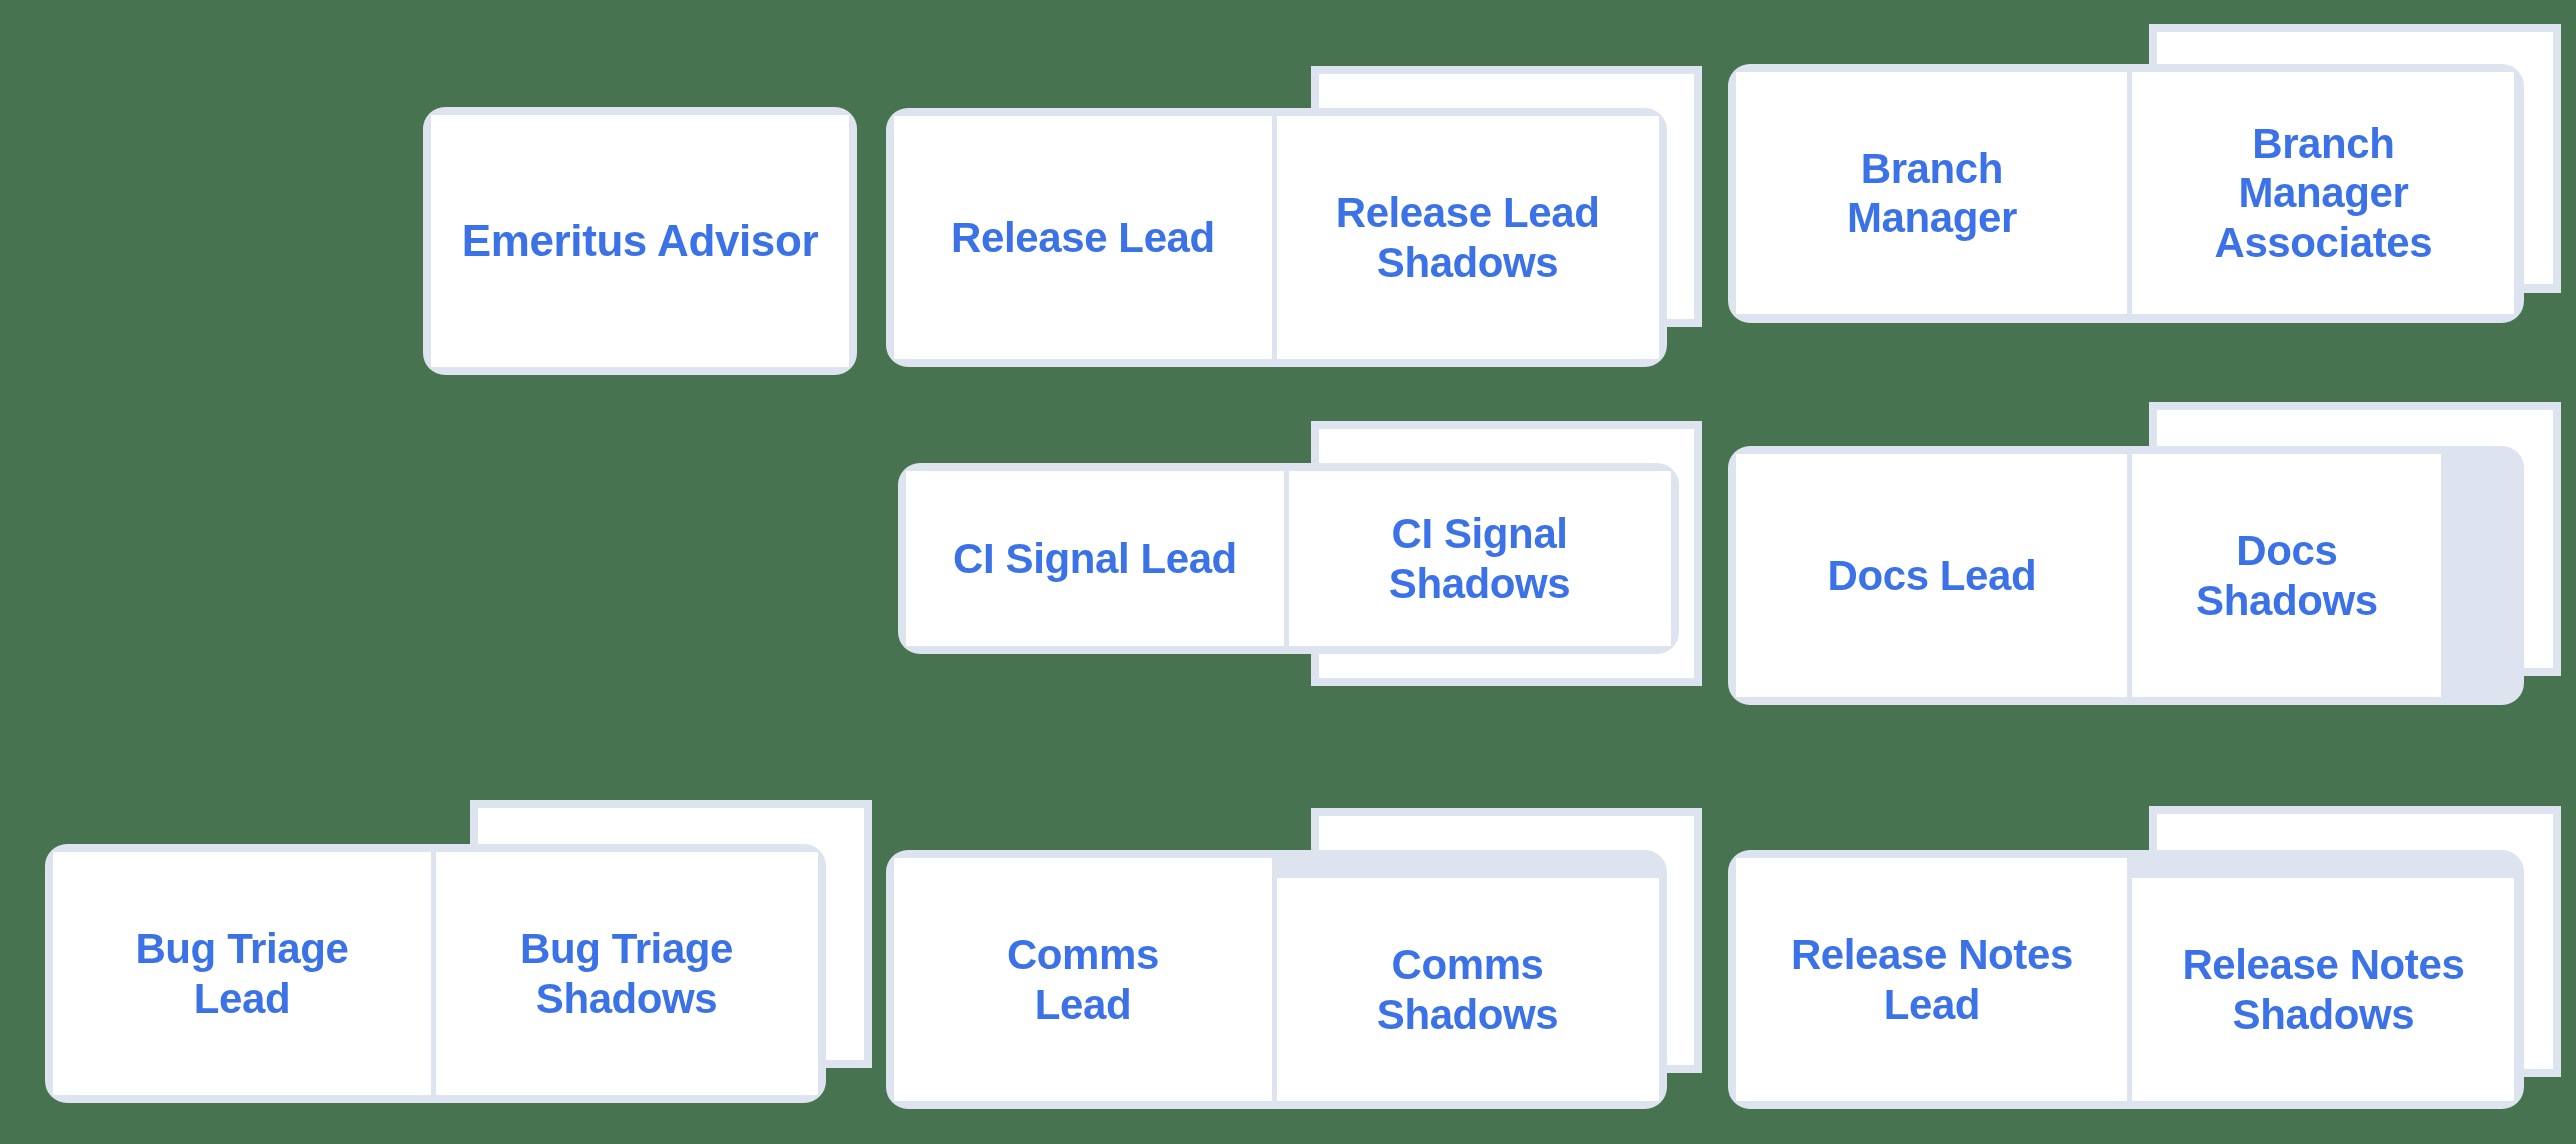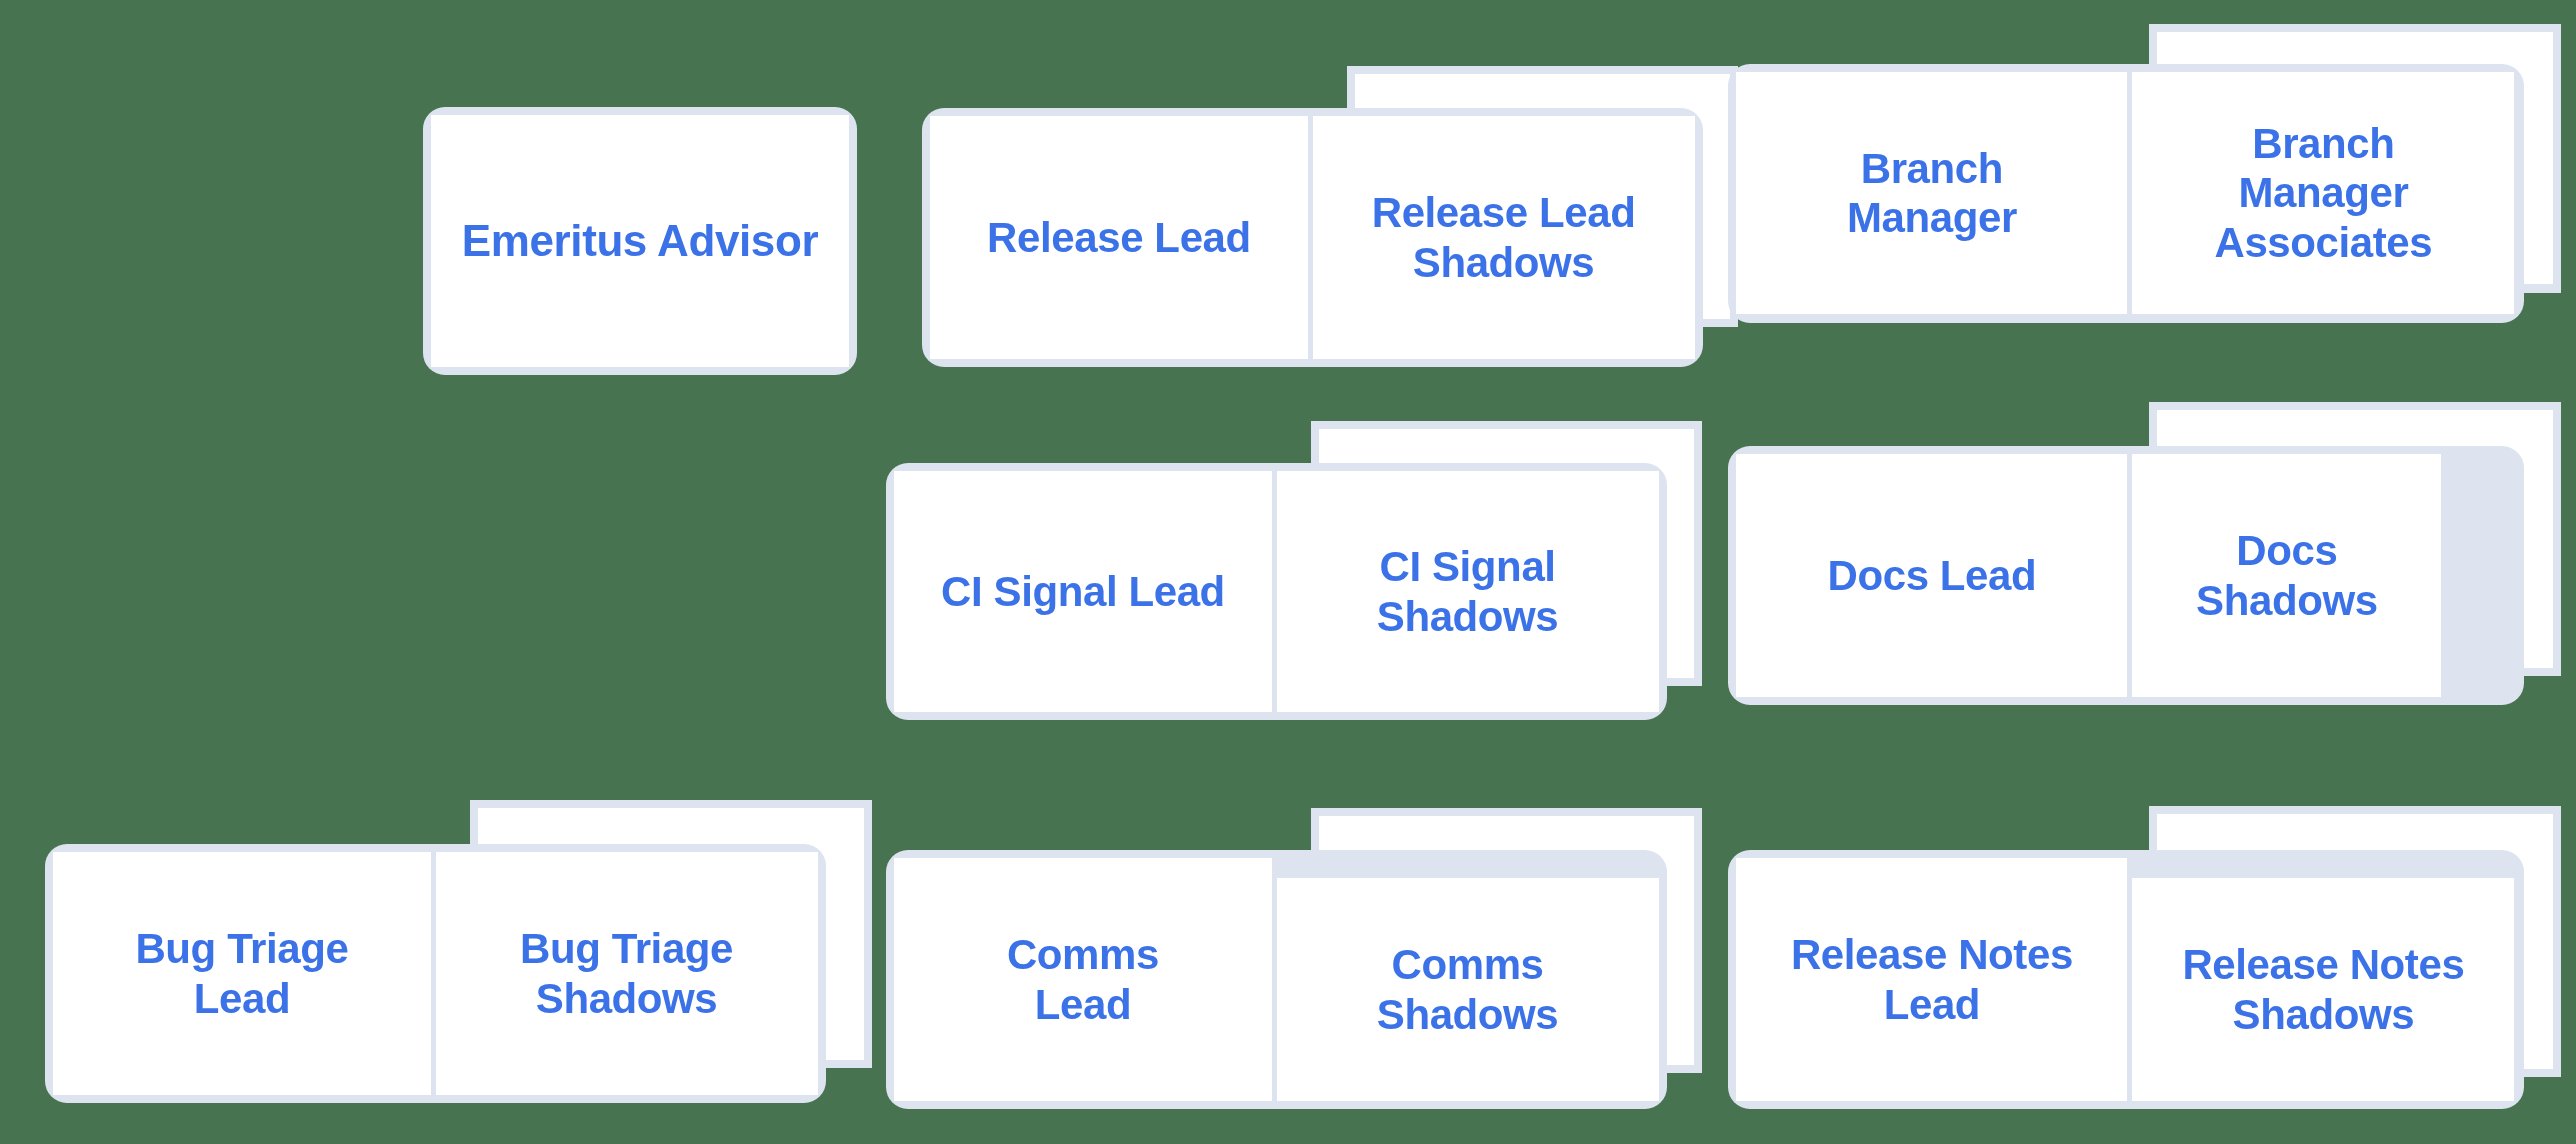--- a/index.html
+++ b/index.html
@@ -84,21 +84,21 @@
 <div id="stage">
 
   <div class="group" style="left:423px; top:107px; width:434px; height:268px;">
     <div class="card front" style="left:0; top:0; width:434px; height:268px;">
       <div class="cell" style="width:100%;">
         <span class="label wrap s-xl" style="max-width:362px;">Emeritus Advisor</span>
       </div>
     </div>
   </div>
 
-  <div class="group" style="left:922px; top:66px; width:817px; height:303px;padding-left:30px;">
+  <div class="group" style="left:886px; top:66px; width:817px; height:303px;padding-left:30px;">
     <div class="card back" style="left:425px; top:0; width:391px; height:261px;">
       <div class="blank cell"></div>
     </div>
     <div class="card front" style="left:0; top:42px; width:781px; height:259px;">
       <div class="cell" style="width:383px;">
         <span class="label wrap s-lg" style="max-width:354px;">Release Lead</span>
       </div>
       <div class="cell" style="width:393px;">
         <span class="label wrap s-lg" style="max-width:278px;">Release Lead Shadows</span>
       </div>
@@ -117,21 +117,21 @@
         <span class="label wrap s-lg" style="max-width:278px;">Branch Manager Associates</span>
       </div>
     </div>
   </div>
 
 
   <div class="group" style="left:886px; top:421px; width:817px; height:328px;">
     <div class="card back" style="left:425px; top:0; width:391px; height:265px;">
       <div class="blank cell"></div>
     </div>
-    <div class="card front" style="left:0; top:42px; width:781px; height:257px;">
+    <div class="card front" style="left:12px; top:42px; width:781px; height:191px;">
       <div class="cell" style="width:383px;">
         <span class="label wrap s-lg" style="max-width:320px;">CI Signal Lead</span>
       </div>
       <div class="cell" style="width:393px;">
         <span class="label wrap s-lg" style="max-width:295px;">CI Signal Shadows</span>
       </div>
     </div>
   </div>
 
   <div class="group" style="left:1728px; top:402px; width:842px; height:337px;">

